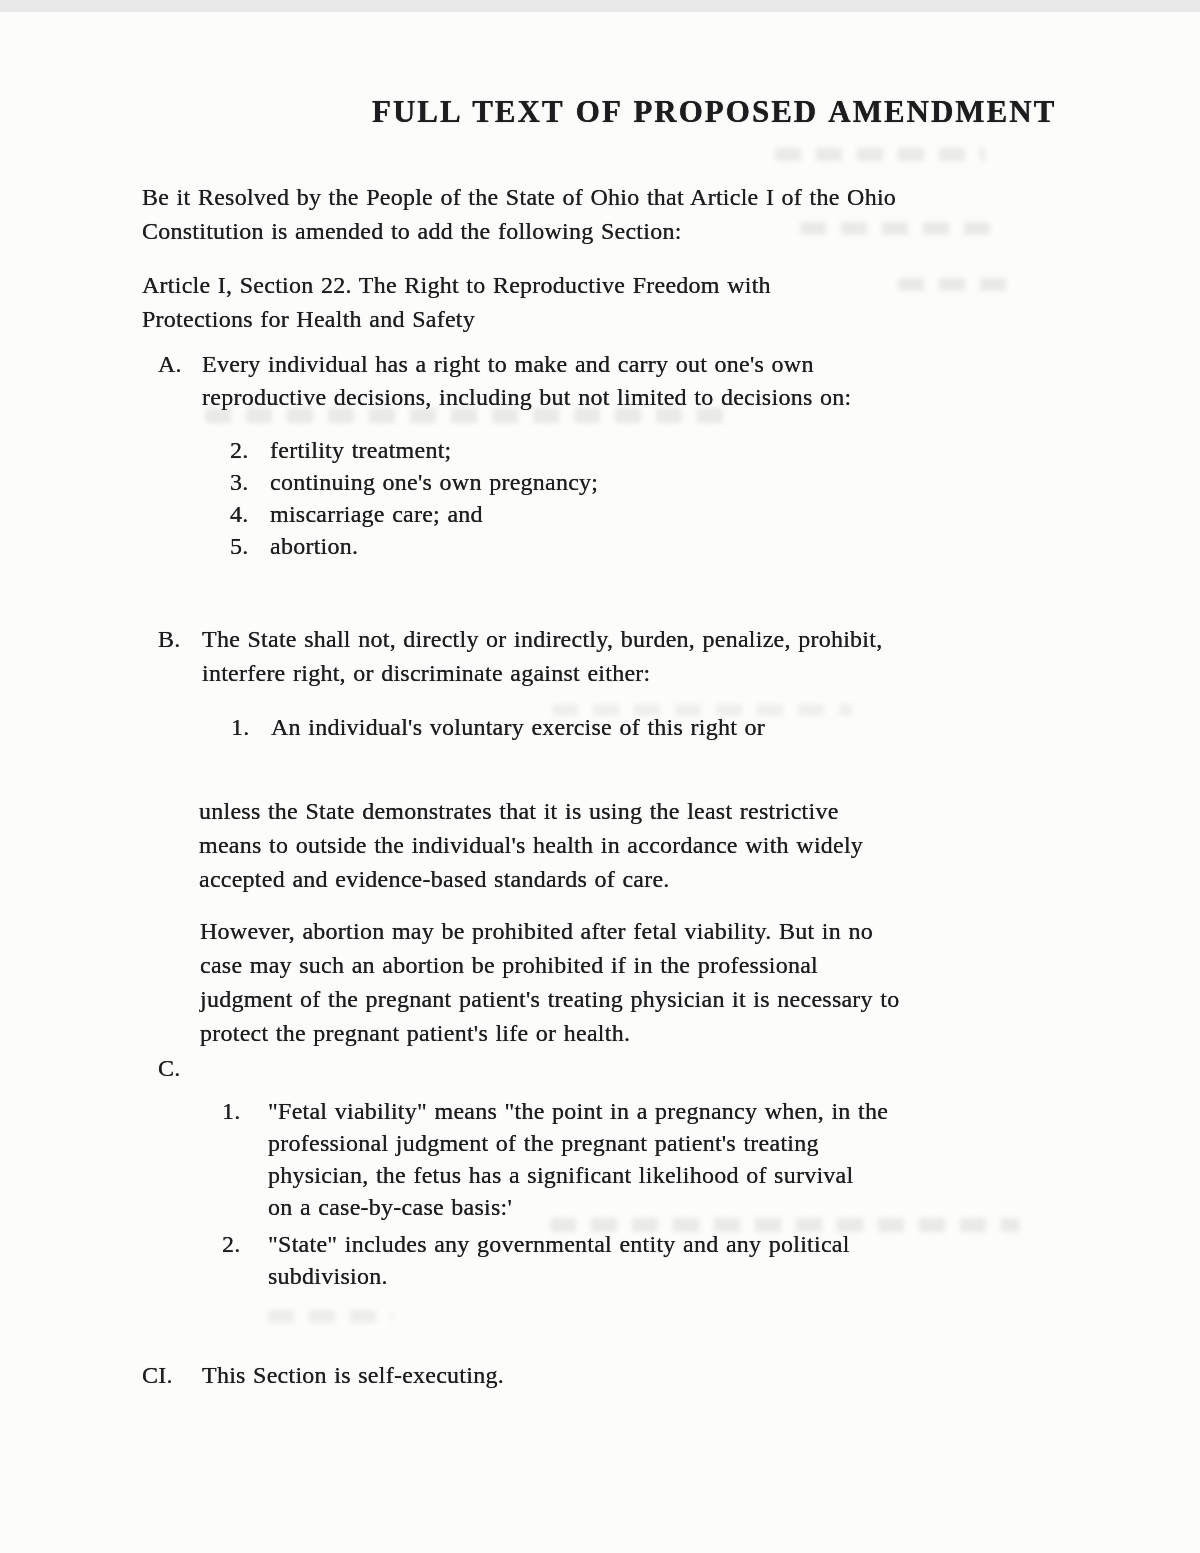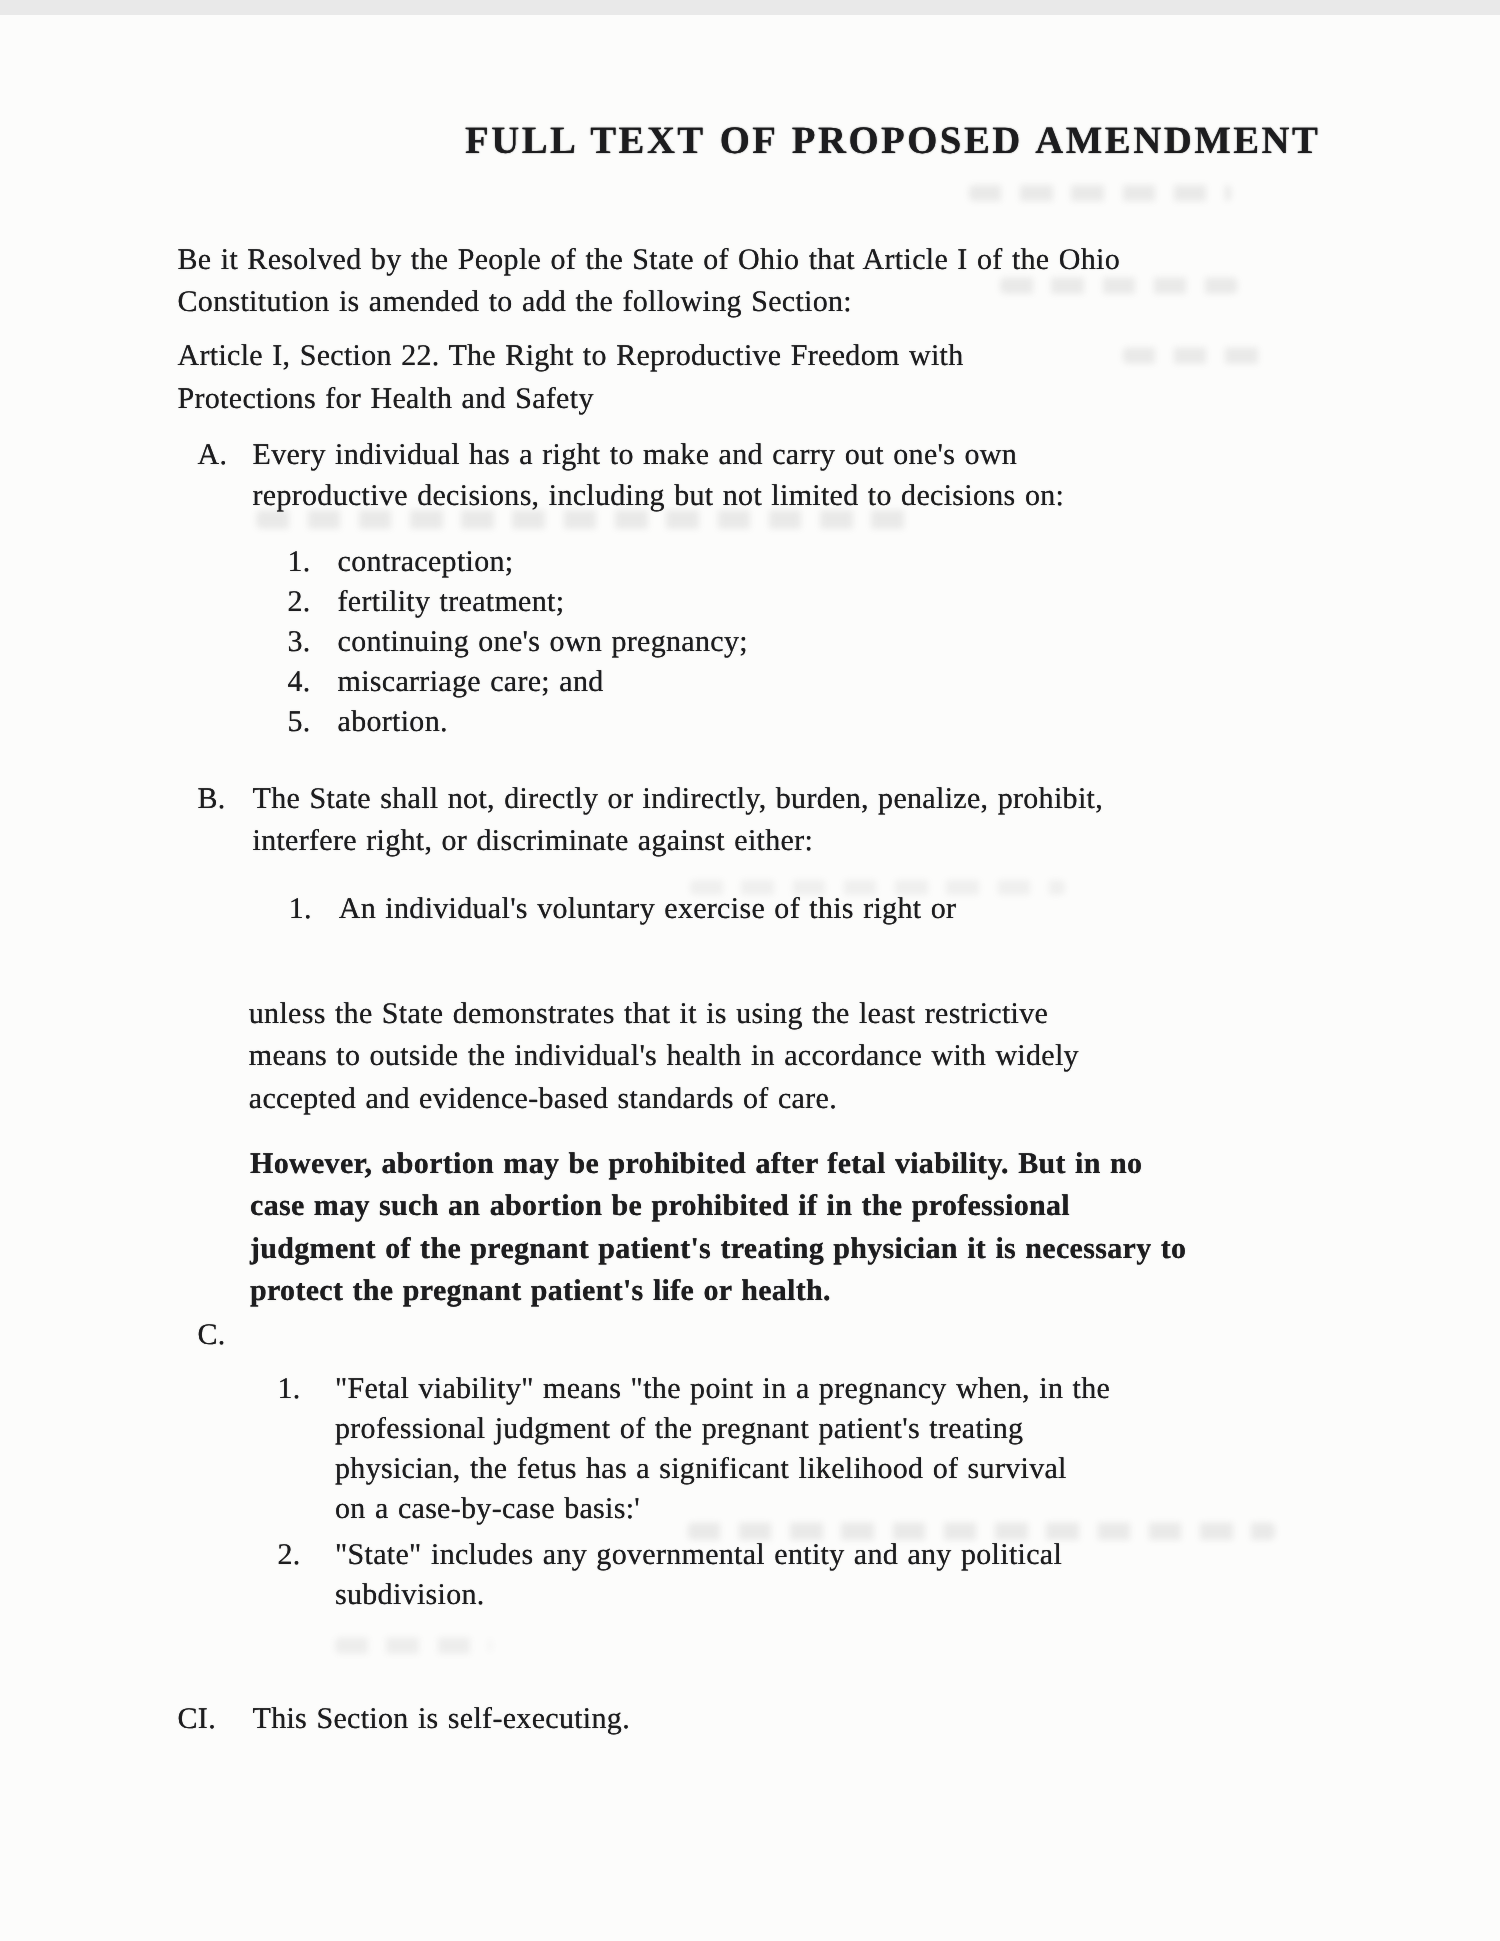--- a/index.html
+++ b/index.html
@@ -24,35 +24,35 @@
   .lblcol{flex:0 0 auto;}
 
   #title{
     left:372px;top:82px;
     font-weight:bold;
     font-size:31px;
     letter-spacing:2px;
     word-spacing:2px;
     text-shadow:0 0 0.6px rgba(15,15,15,0.9),0 0 1.8px rgba(60,60,60,0.3);
   }
-  #intro{left:142px;top:179px;line-height:34px;}
+  #intro{left:142px;top:168px;line-height:34px;}
   #article-heading{left:142px;top:256px;line-height:34px;}
 
   #section-a{left:158px;top:336px;line-height:33px;}
   #section-a .lblcol{width:44px;}
   #list-a{left:230px;top:422px;line-height:32px;}
   #list-a .num{display:inline-block;width:40px;}
 
   #section-b{left:158px;top:610px;line-height:34px;}
   #section-b .lblcol{width:44px;}
   #list-b{left:231px;top:698px;line-height:34px;}
   #list-b .num{display:inline-block;width:40px;}
 
   #para-unless{left:199px;top:782px;line-height:34px;}
-  #para-however{left:200px;top:902px;line-height:34px;font-weight:bold;}
+  #para-however{left:200px;top:902px;line-height:34px;}
 
   #section-c{left:158px;top:1040px;line-height:33px;}
   #section-c .lblcol{width:44px;}
   #list-c{left:222px;top:1083px;line-height:32px;}
   #list-c .num{width:46px;flex:0 0 auto;}
   #list-c .c-item2{margin-top:5px;}
 
   #section-d{left:142px;top:1347px;line-height:33px;}
   #section-d .lblcol{width:60px;}
 
@@ -93,21 +93,20 @@
 
   <div class="block txt flex" id="section-a">
     <div class="lblcol">A.</div>
     <div>
       <div class="line">Every individual has a right to make and carry out one's own</div>
       <div class="line">reproductive decisions, including but not limited to decisions on:</div>
     </div>
   </div>
 
   <div class="block txt" id="list-a">
-    <div class="line"><span class="num">1.</span><span>contraception;</span></div>
     <div class="line"><span class="num">2.</span><span>fertility treatment;</span></div>
     <div class="line"><span class="num">3.</span><span>continuing one's own pregnancy;</span></div>
     <div class="line"><span class="num">4.</span><span>miscarriage care; and</span></div>
     <div class="line"><span class="num">5.</span><span>abortion.</span></div>
   </div>
 
   <div class="block txt flex" id="section-b">
     <div class="lblcol">B.</div>
     <div>
       <div class="line">The State shall not, directly or indirectly, burden, penalize, prohibit,</div>

